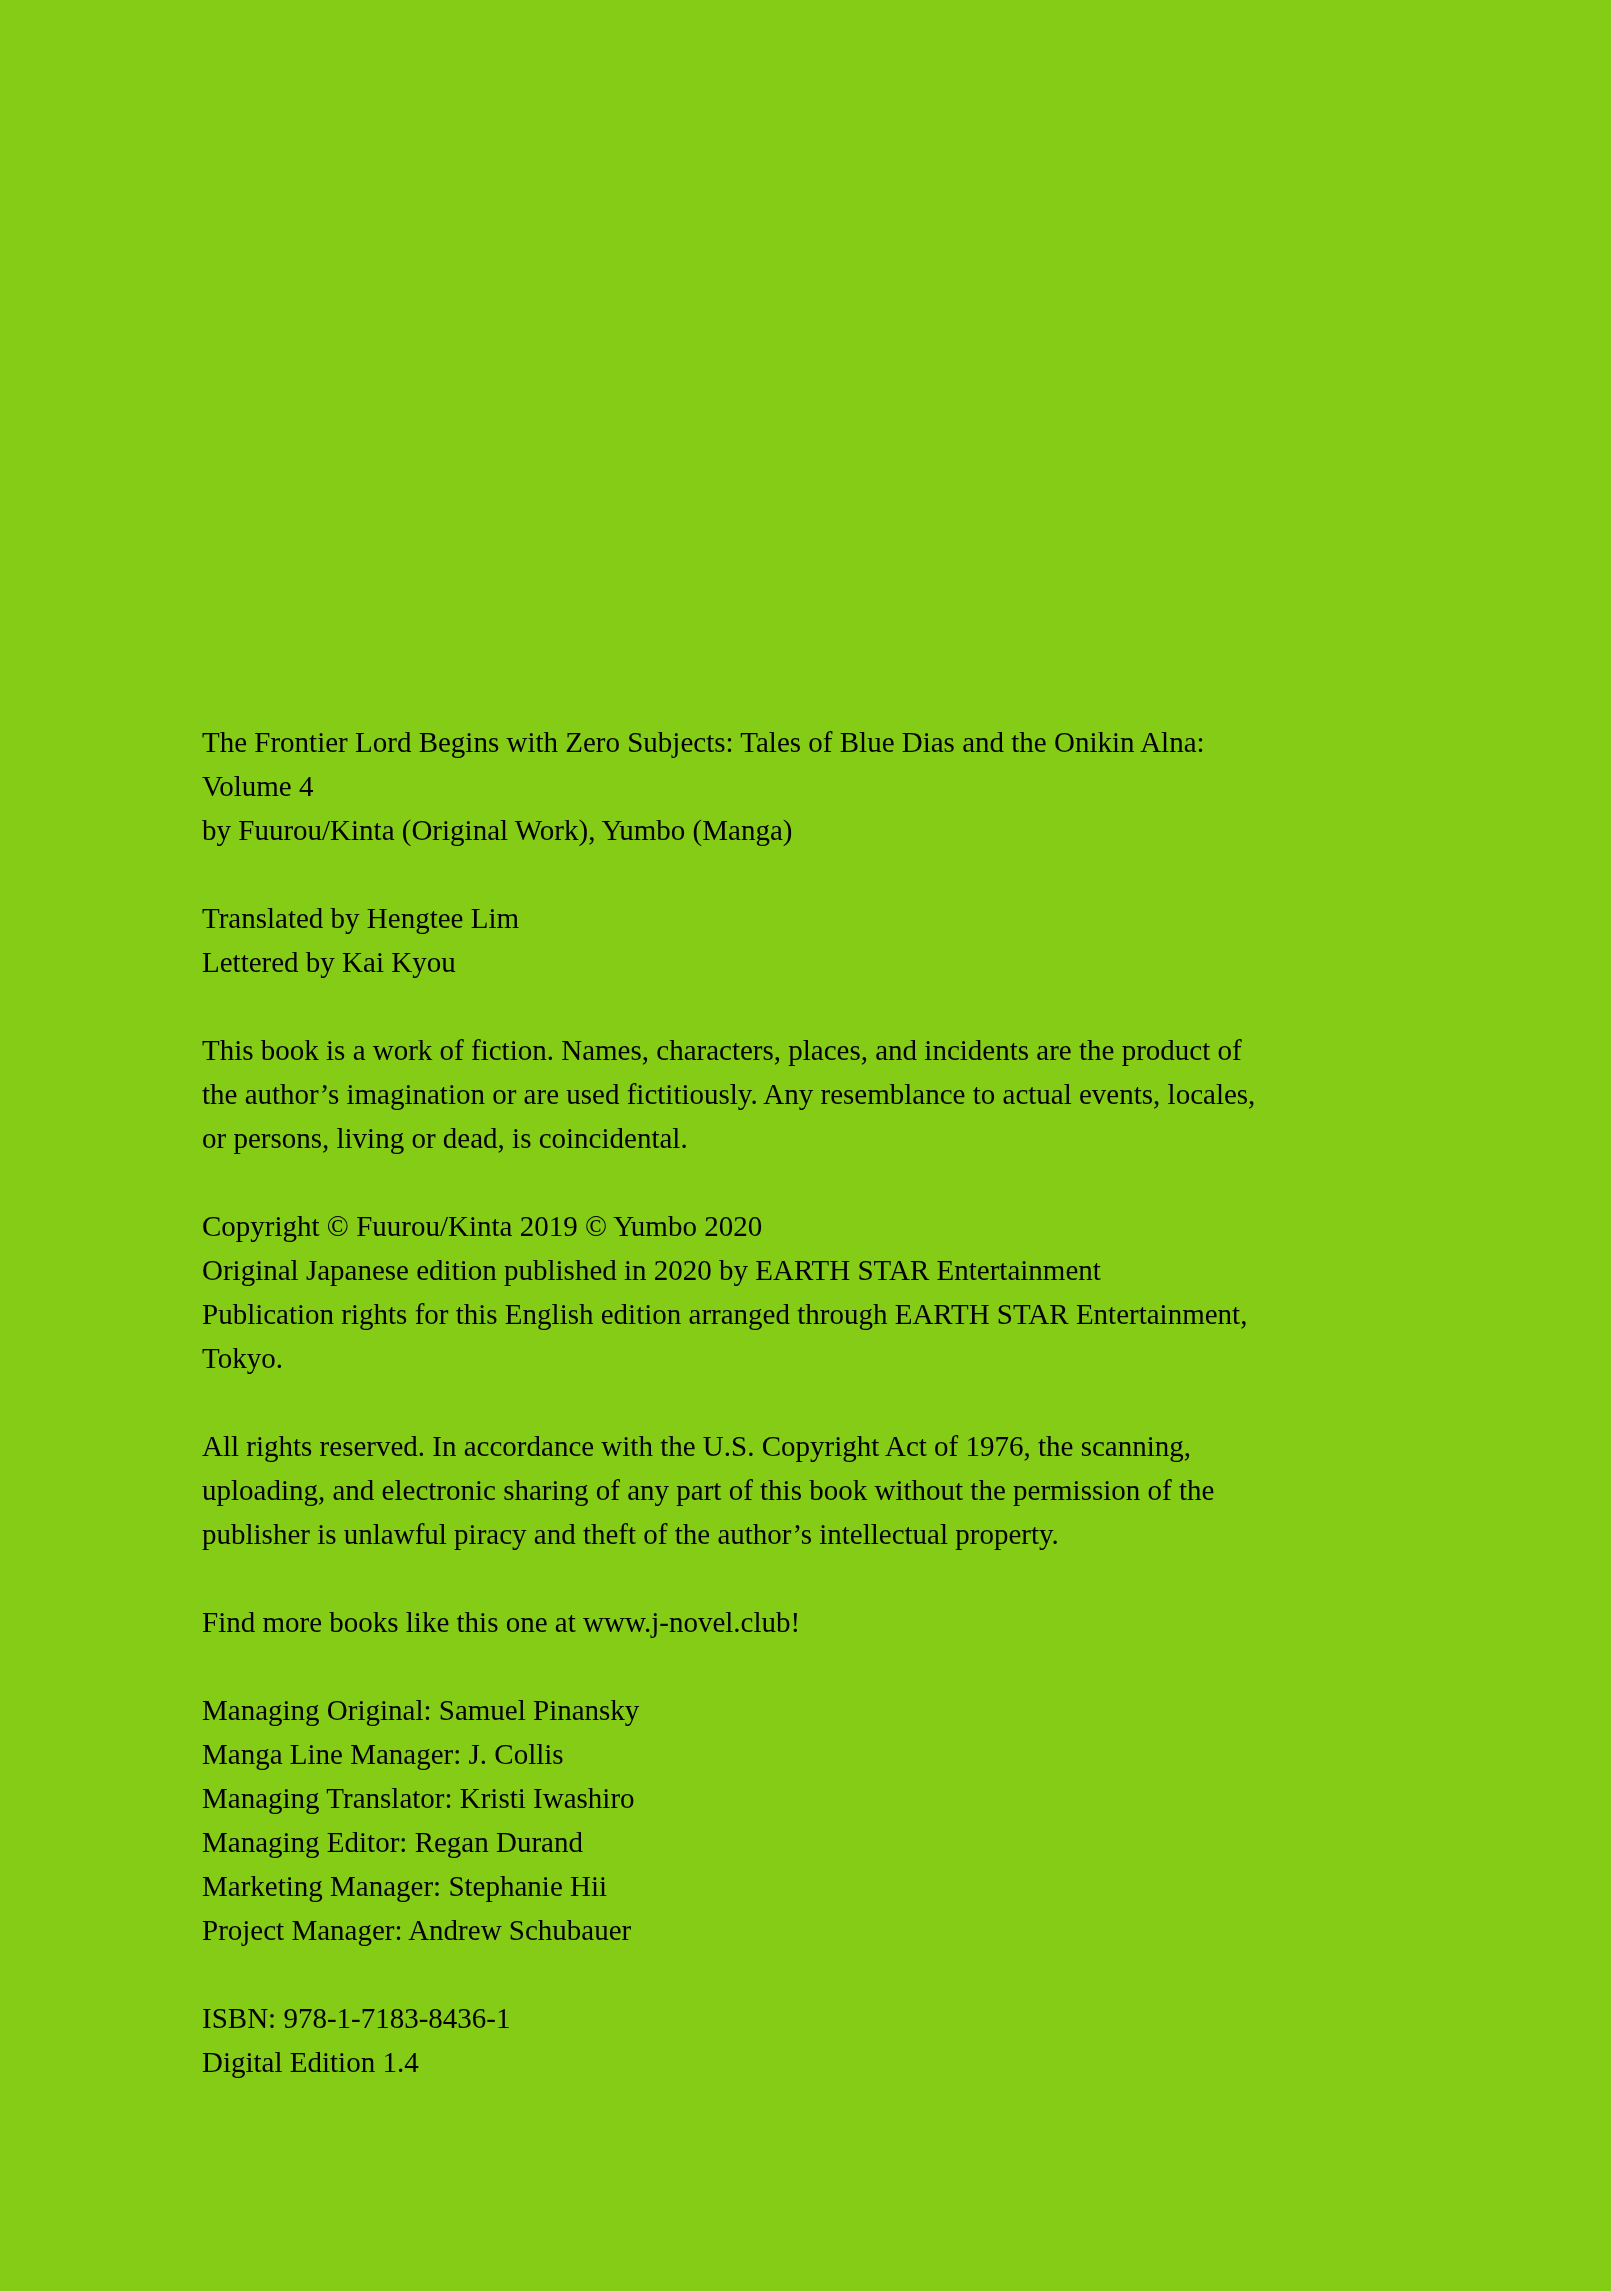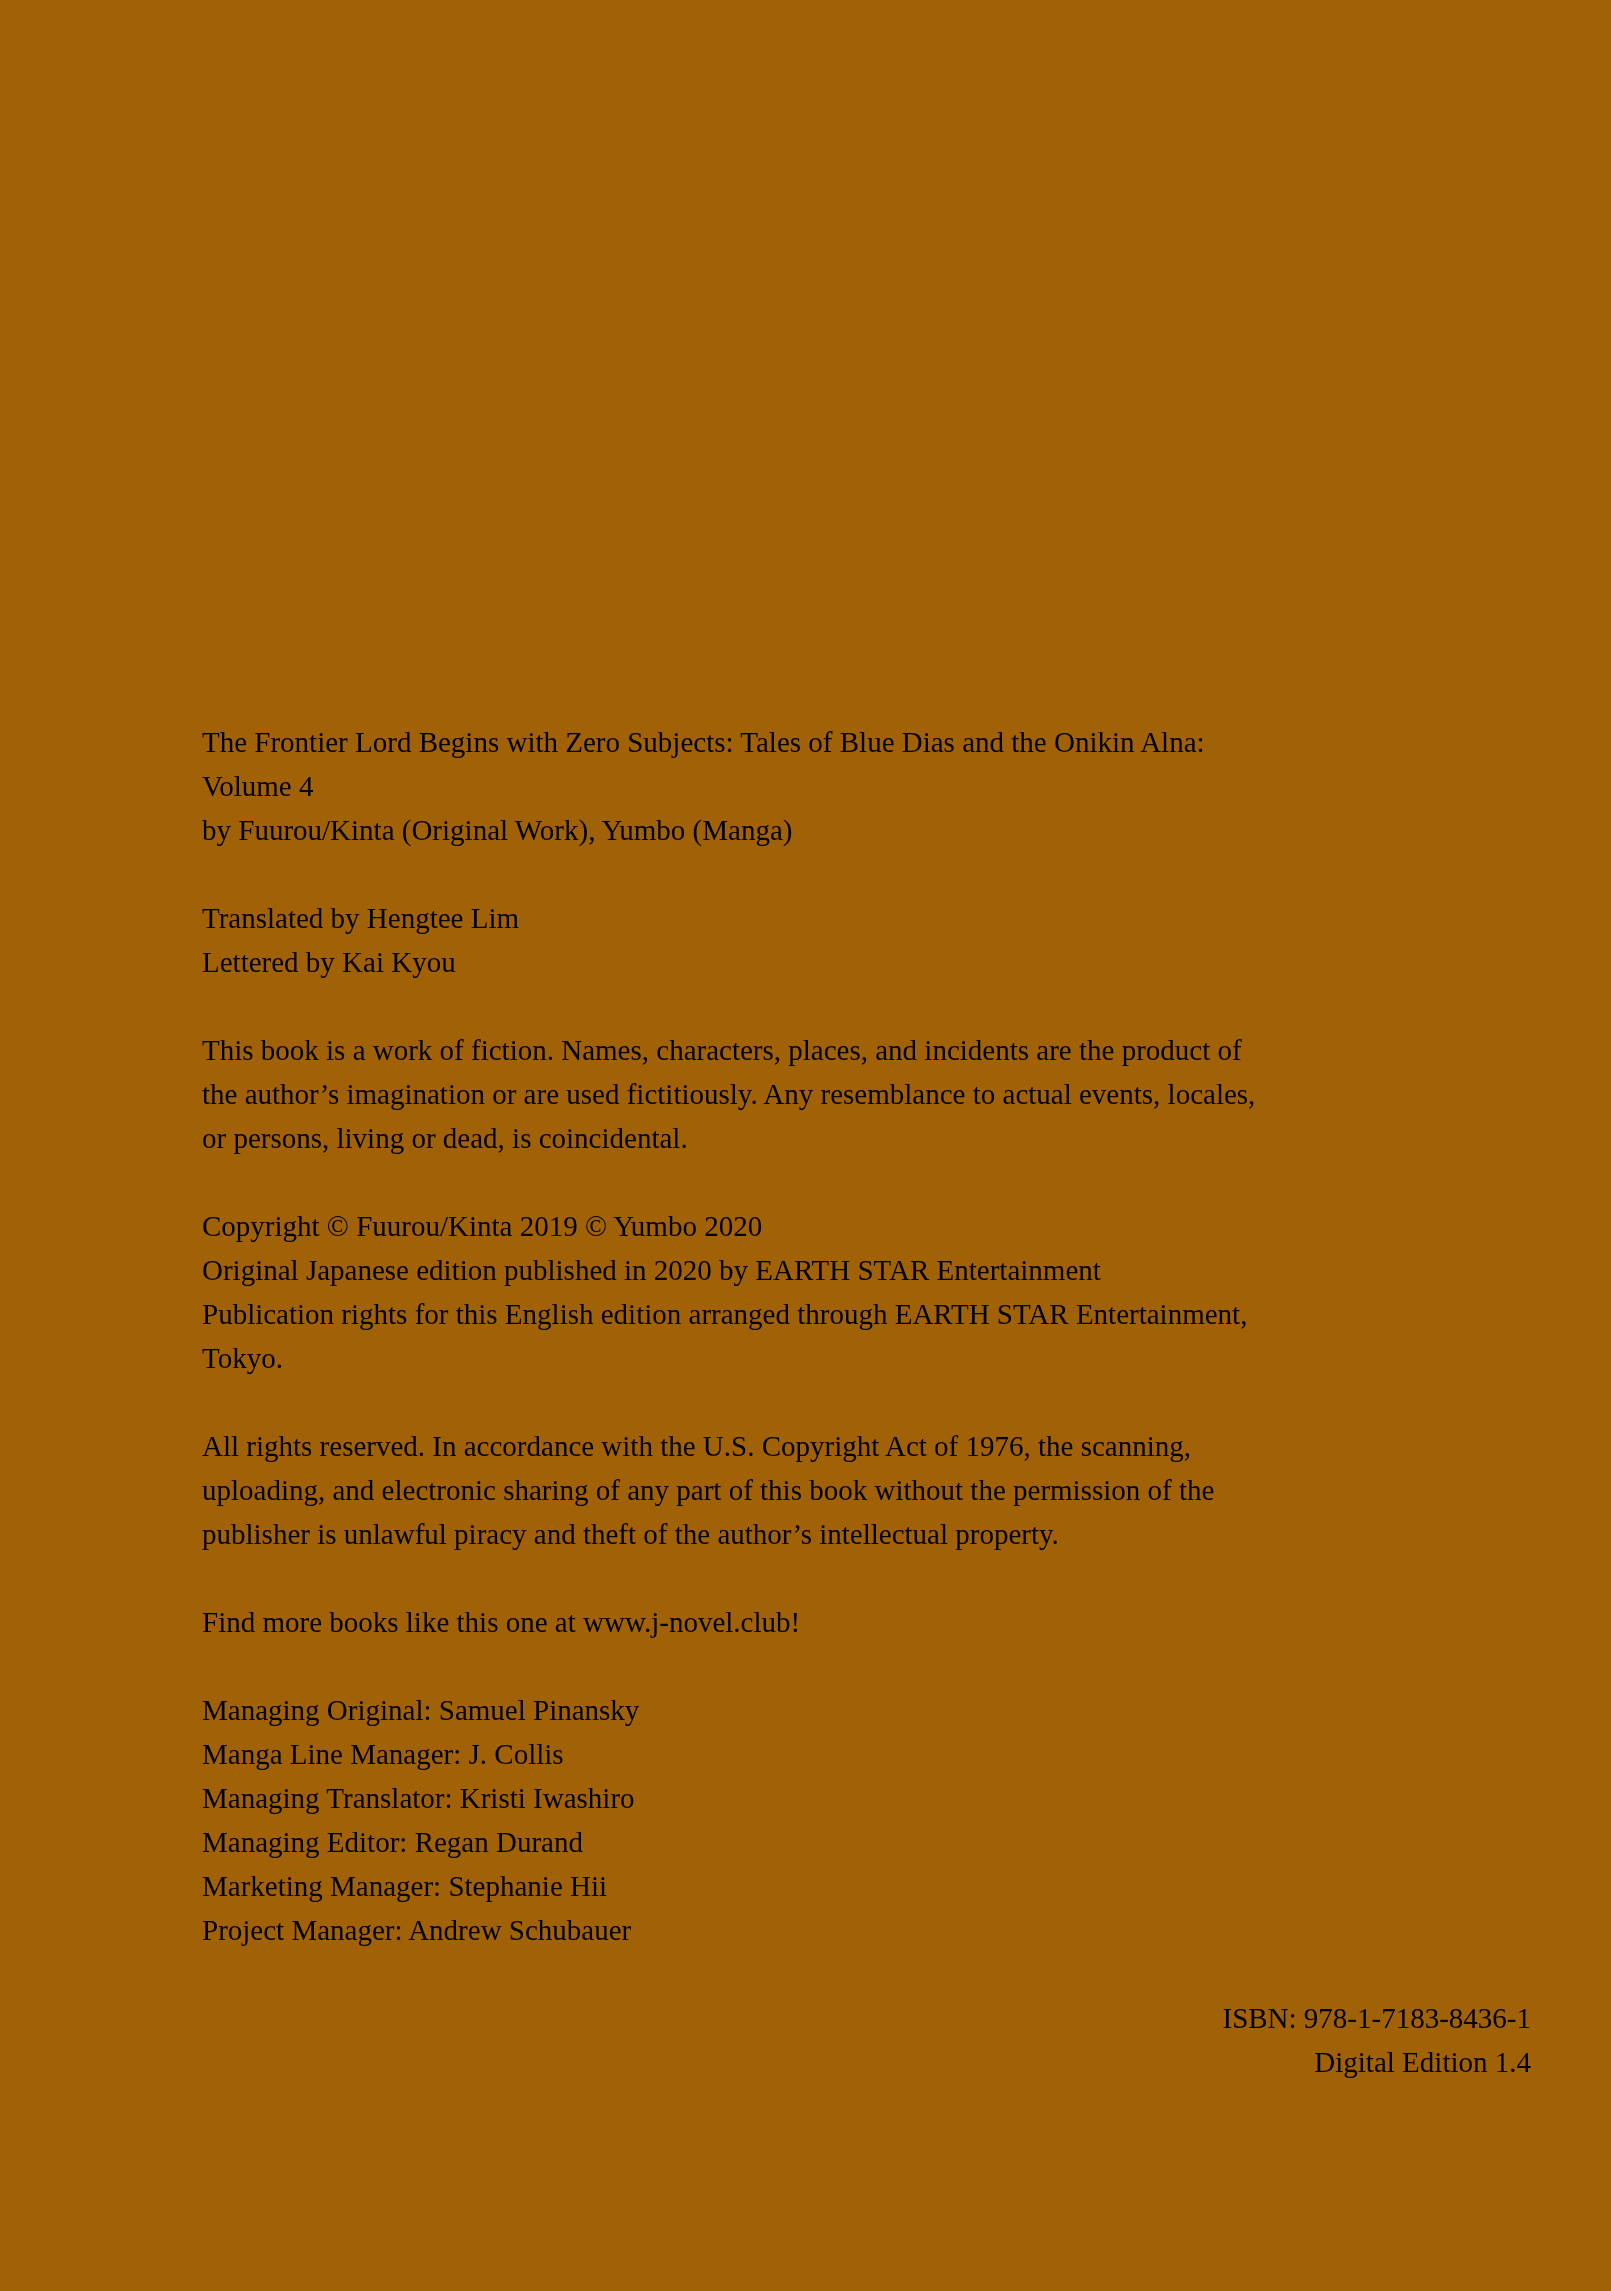--- a/index.html
+++ b/index.html
@@ -10,38 +10,37 @@
   }
   body {
     background: #ffffff;
     color: #000000;
     font-family: "Liberation Serif", "DejaVu Serif", serif;
   }
   .page {
     position: relative;
     width: 1612px;
     height: 2291px;
-    background: #a16207;
+    background: #84cc16;
     padding-left: 28px;
   }
   .text-block {
     position: absolute;
     left: 202px;
     top: 720px;
     width: 1329px;
     font-size: 29px;
     line-height: 44px;
     text-align: left;
   }
   .para {
     margin: 0 0 44px 0;
   }
   .para:last-child {
     margin-bottom: 11px;
-    text-align: right;
   }
   .line {
     display: block;
   }
 </style>
 </head>
 <body>
 
 <div class="page">
   <div class="text-block">

